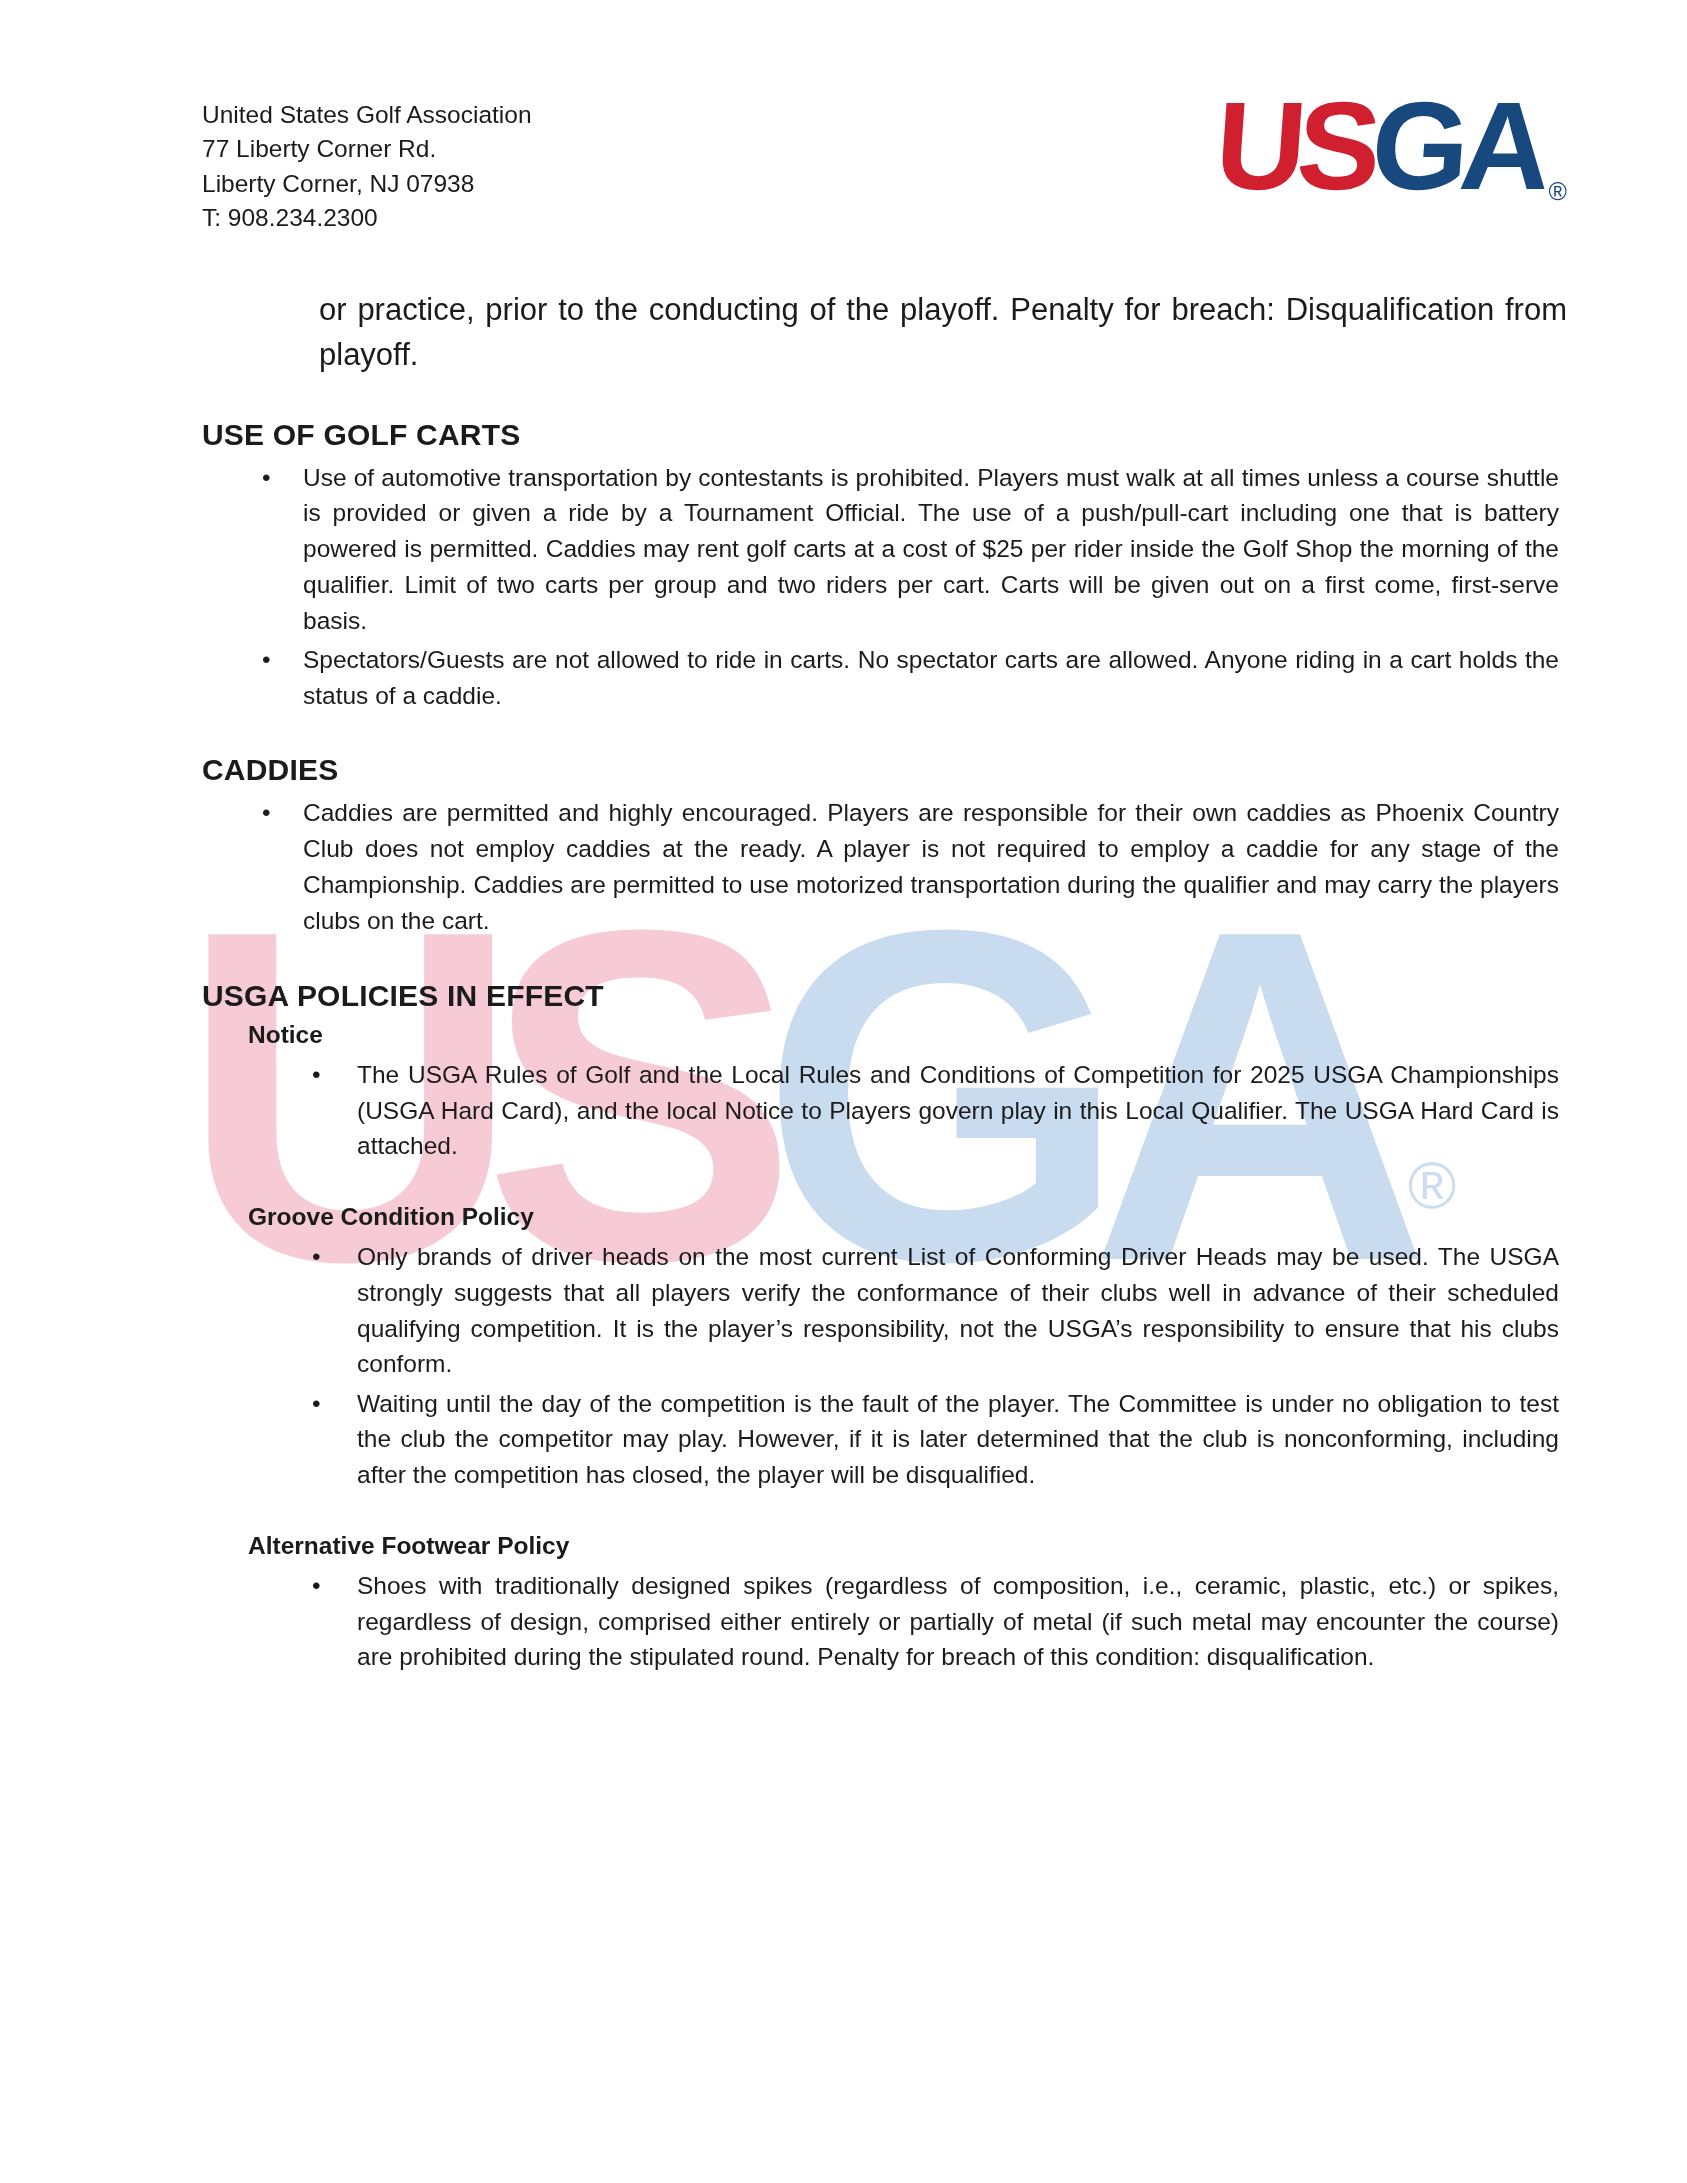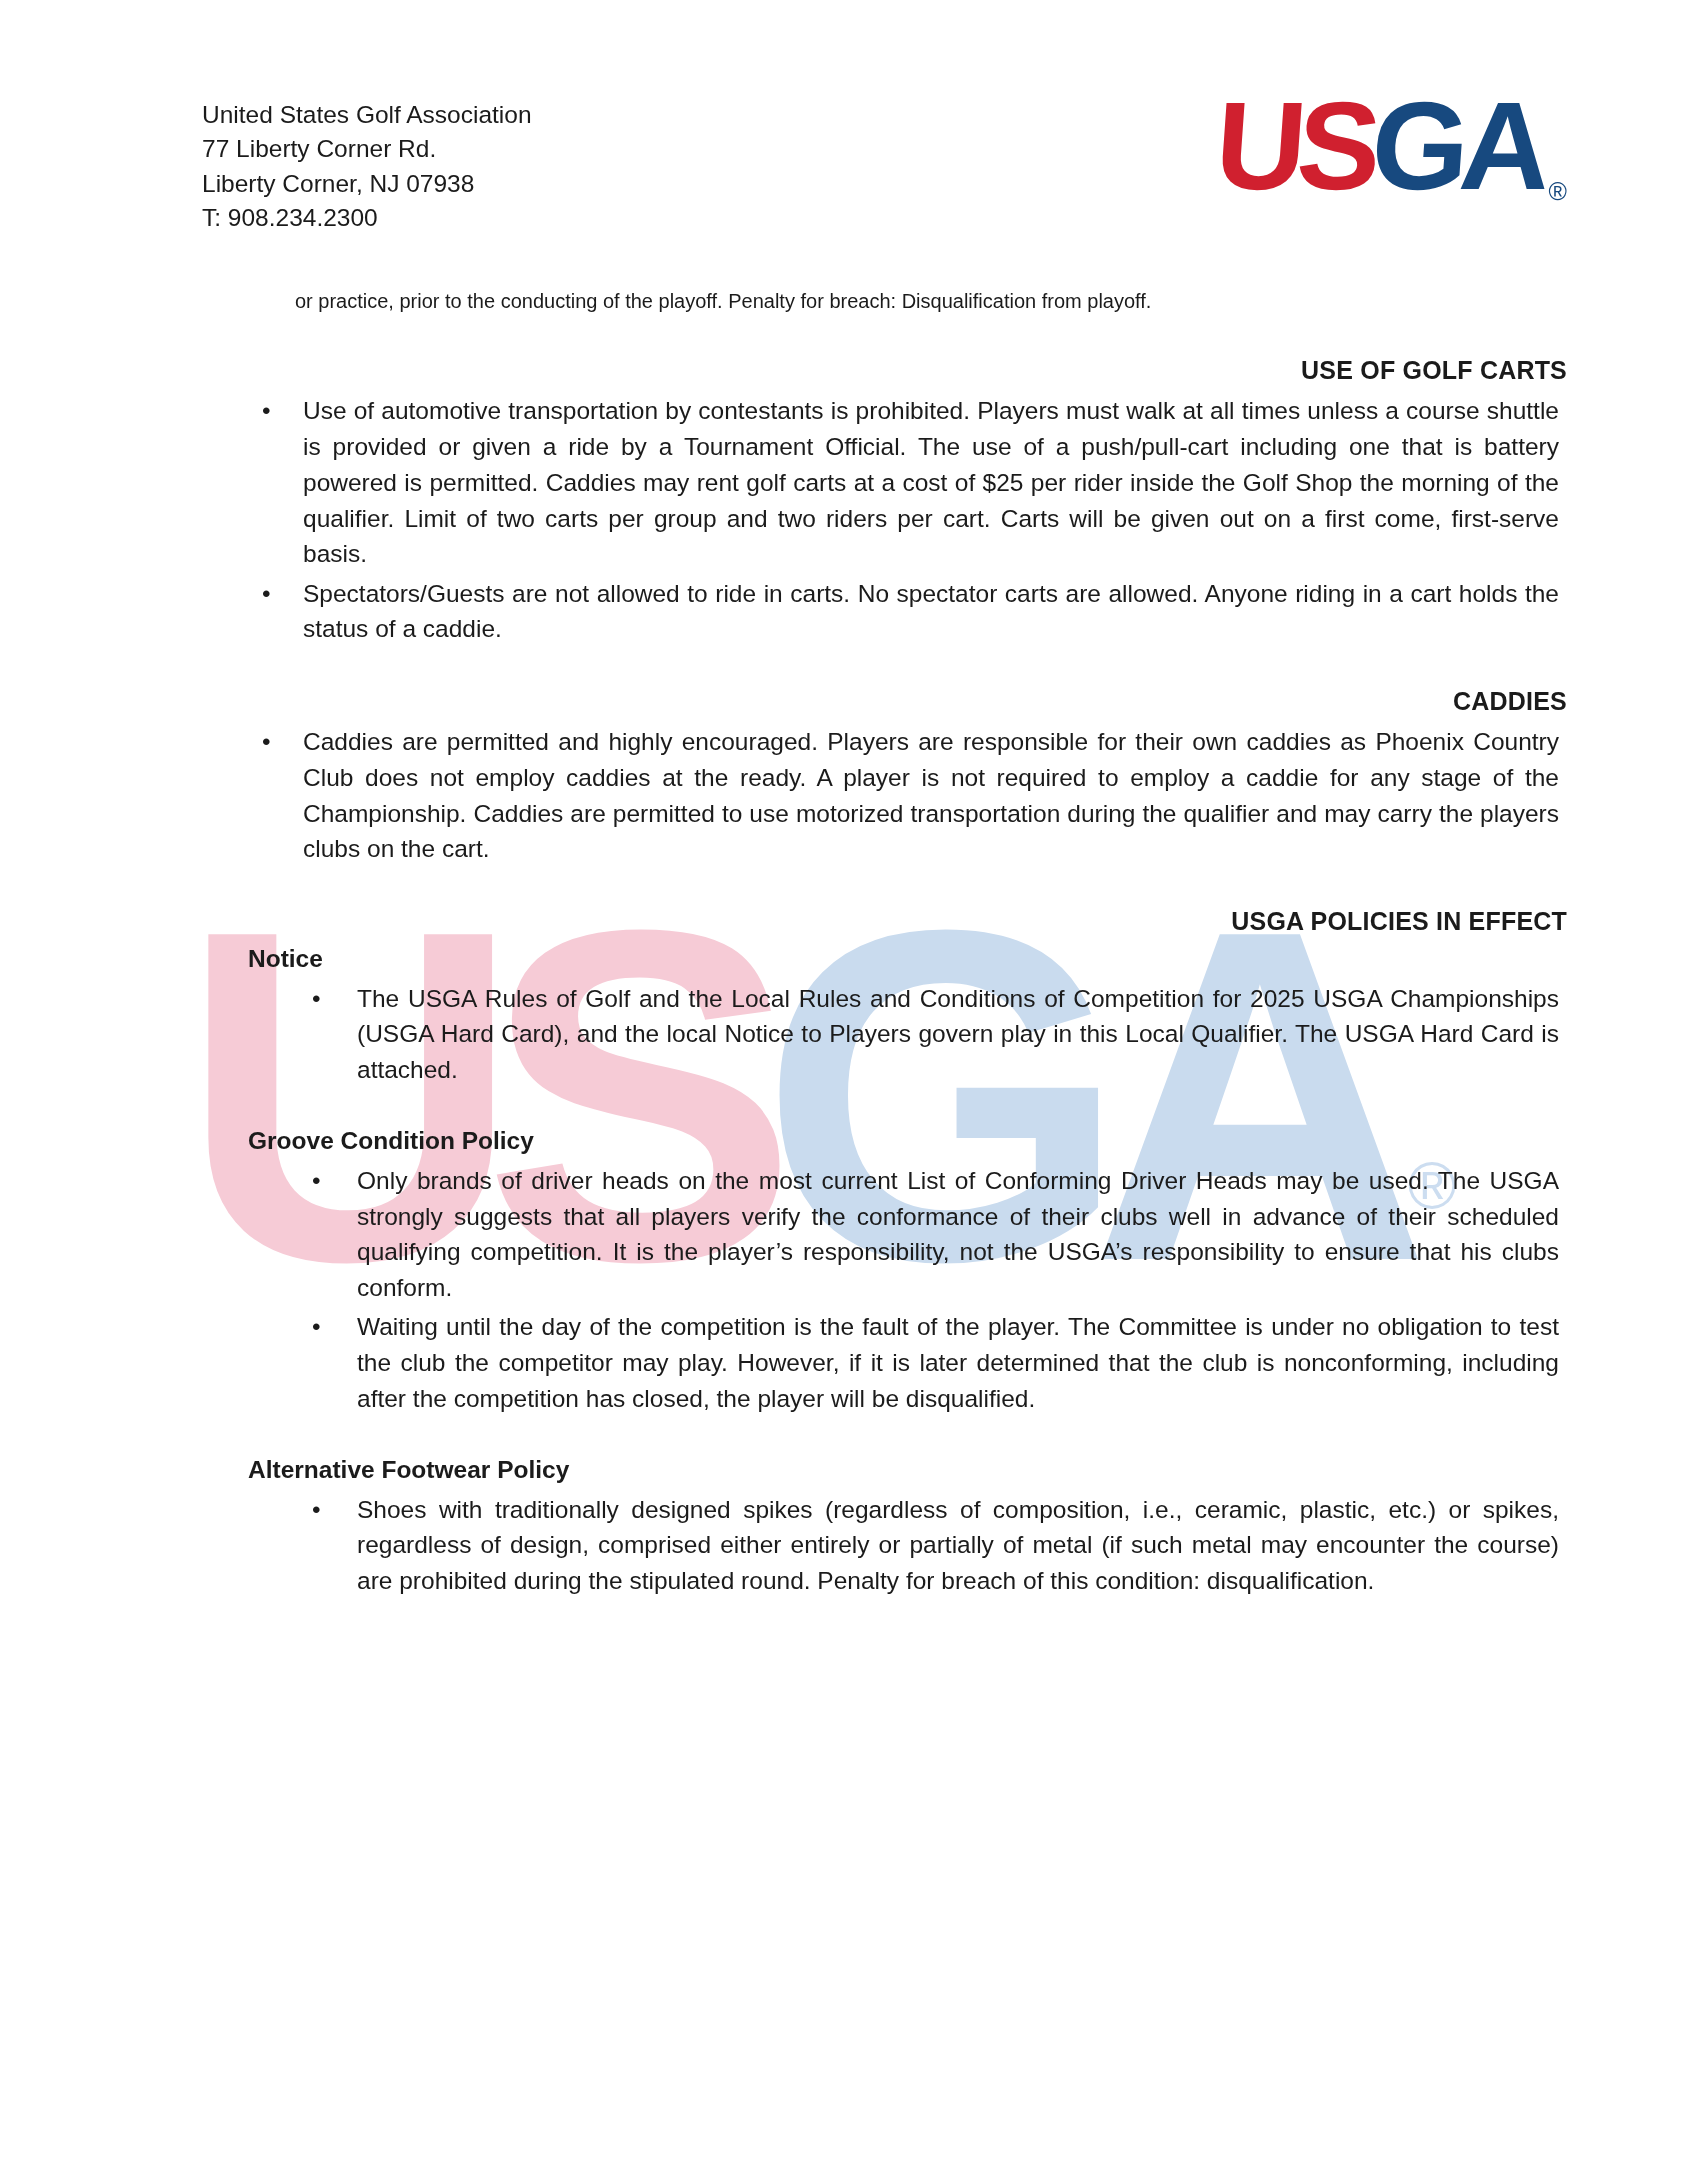--- a/index.html
+++ b/index.html
@@ -67,34 +67,33 @@
   .logo-us { color: #d0202f; }
   .logo-ga { color: #17497f; }
   .logo-reg {
     color: #17497f;
     font-size: 25px;
     margin-left: 6.7px;
     margin-bottom: 1.7px;
   }
 
   .intro {
-    margin: 0 0 40px 93px;
-    font-size: 20px;
+    margin: 0 0 40px 117px;
+    font-size: 31px;
     line-height: 1.46;
     text-align: justify;
   }
 
   .section { margin-top: 40px; }
   .section:first-of-type { margin-top: 0; }
   .section-title {
-    font-size: 25px;
+    font-size: 30px;
     font-weight: bold;
     margin: 0 0 6.7px 0;
     letter-spacing: 0.2px;
-    text-align: right;
   }
 
   ul.bullets { list-style: none; margin: 8px; padding: 0; }
   ul.bullets > li {
     position: relative;
     padding-left: 93px;
     font-size: 24.5px;
     line-height: 1.46;
     text-align: justify;
     margin-bottom: 3.4px;

